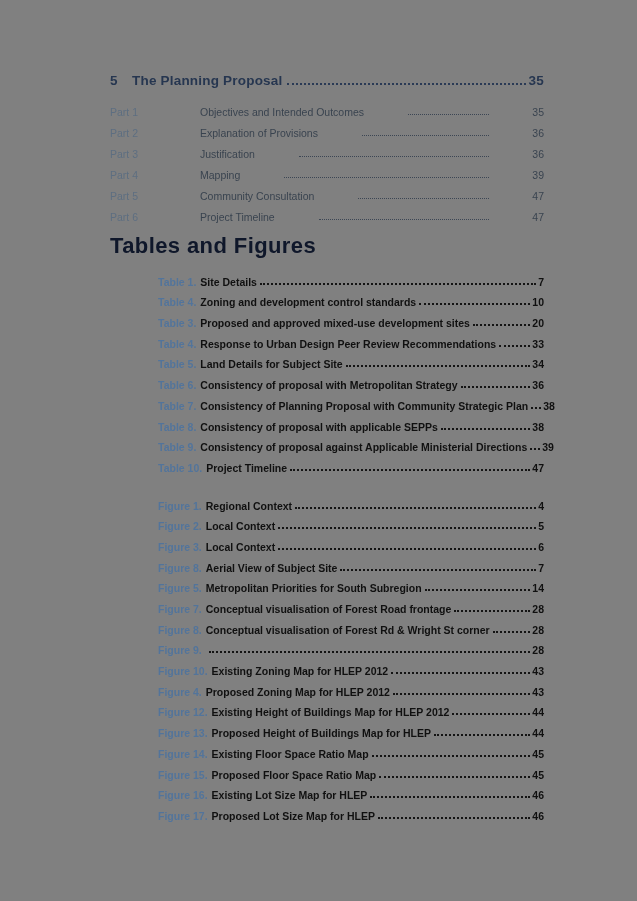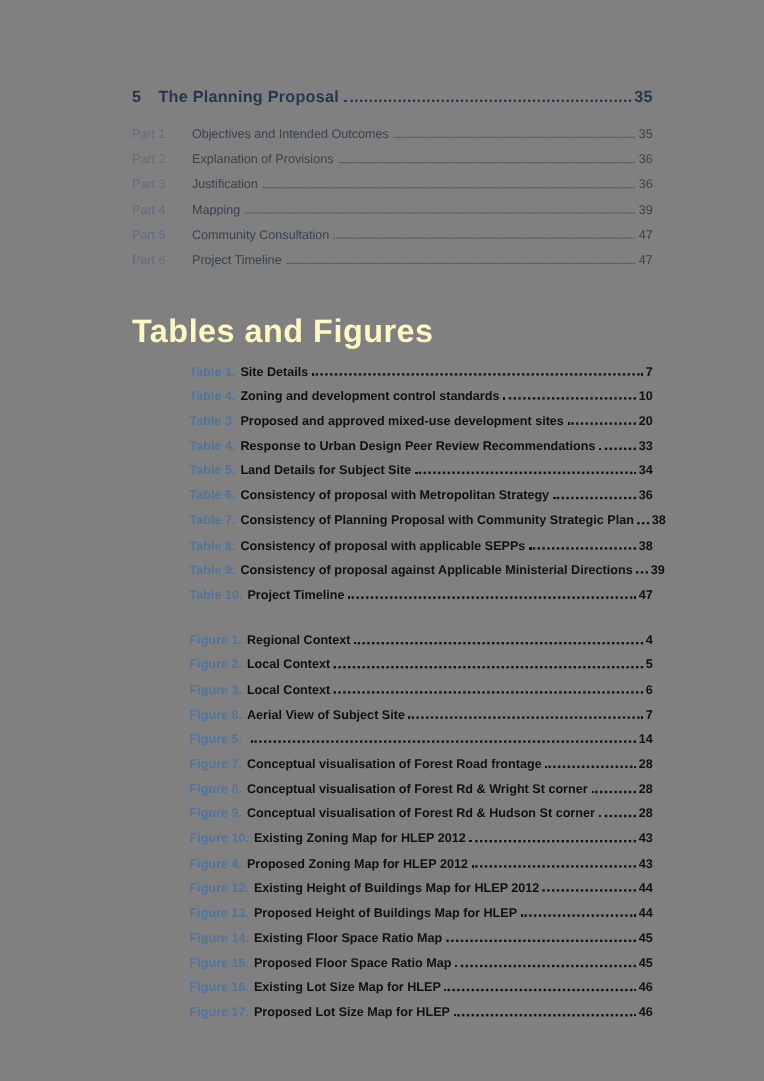--- a/index.html
+++ b/index.html
@@ -23,31 +23,31 @@
   .toc-heading .leader { border-bottom: 2px dotted #2a3a55; margin: 0 3px 3px 5px; }
   .toc-heading .pg { font-weight: bold; color: #263650; }
 
   
   .leader { flex: 1 1 auto; min-width: 10px; }
   .pg { flex: 0 0 auto; }
 
   
   .part-row {
     display: flex; align-items: flex-end;
-    height: 21px; font-size: 10.5px; color: #3c4654;
+    height: 21px; font-size: 10.5px; color: #3c4654; gap: 40px;
   }
   .part-row .lbl { flex: 0 0 50px; color: #5d6e81; }
   .part-row .ttl { flex: 0 0 auto; color: #39434f; margin-top: 16px; }
   .part-row .leader { border-bottom: 1.5px dotted #3c4654; margin: 0 3px 3px 4px; }
   .part-row .pg { color: #39434f; }
 
   
   .tf-heading {
-    margin-top: 38px; height: 28px;
-    font-size: 27px; font-weight: bold; color: #fef9c3;
+    margin-top: 10px; height: 28px;
+    font-size: 22px; font-weight: bold; color: #0f172a;
     letter-spacing: 0.4px;
   }
 
   
   .list { margin-top: 6px; }
   .list.figures { margin-top: 17px; }
   .entry-row {
     display: flex; align-items: flex-end;
     height: 20.7px; font-size: 10.5px; margin-left: 48px;
   }
@@ -214,20 +214,21 @@
 
         <div class="entry-row">
           <span class="lbl">Figure 8.</span>
           <span class="ttl">Aerial View of Subject Site</span>
           <span class="leader"></span>
           <span class="pg">7</span>
         </div>
 
         <div class="entry-row">
           <span class="lbl">Figure 5.</span>
+          <span class="ttl">Metropolitan Priorities for South Subregion</span>
           <span class="leader"></span>
           <span class="pg">14</span>
         </div>
 
 
         <div class="entry-row">
           <span class="lbl">Figure 7.</span>
           <span class="ttl">Conceptual visualisation of Forest Road frontage</span>
           <span class="leader"></span>
           <span class="pg">28</span>
@@ -235,21 +236,20 @@
 
         <div class="entry-row">
           <span class="lbl">Figure 8.</span>
           <span class="ttl">Conceptual visualisation of Forest Rd &amp; Wright St corner</span>
           <span class="leader"></span>
           <span class="pg">28</span>
         </div>
 
         <div class="entry-row">
           <span class="lbl">Figure 9.</span>
-          <span class="ttl">Conceptual visualisation of Forest Rd &amp; Hudson St corner</span>
           <span class="leader"></span>
           <span class="pg">28</span>
         </div>
 
         <div class="entry-row">
           <span class="lbl">Figure 10.</span>
           <span class="ttl">Existing Zoning Map for HLEP 2012</span>
           <span class="leader"></span>
           <span class="pg">43</span>
         </div>

